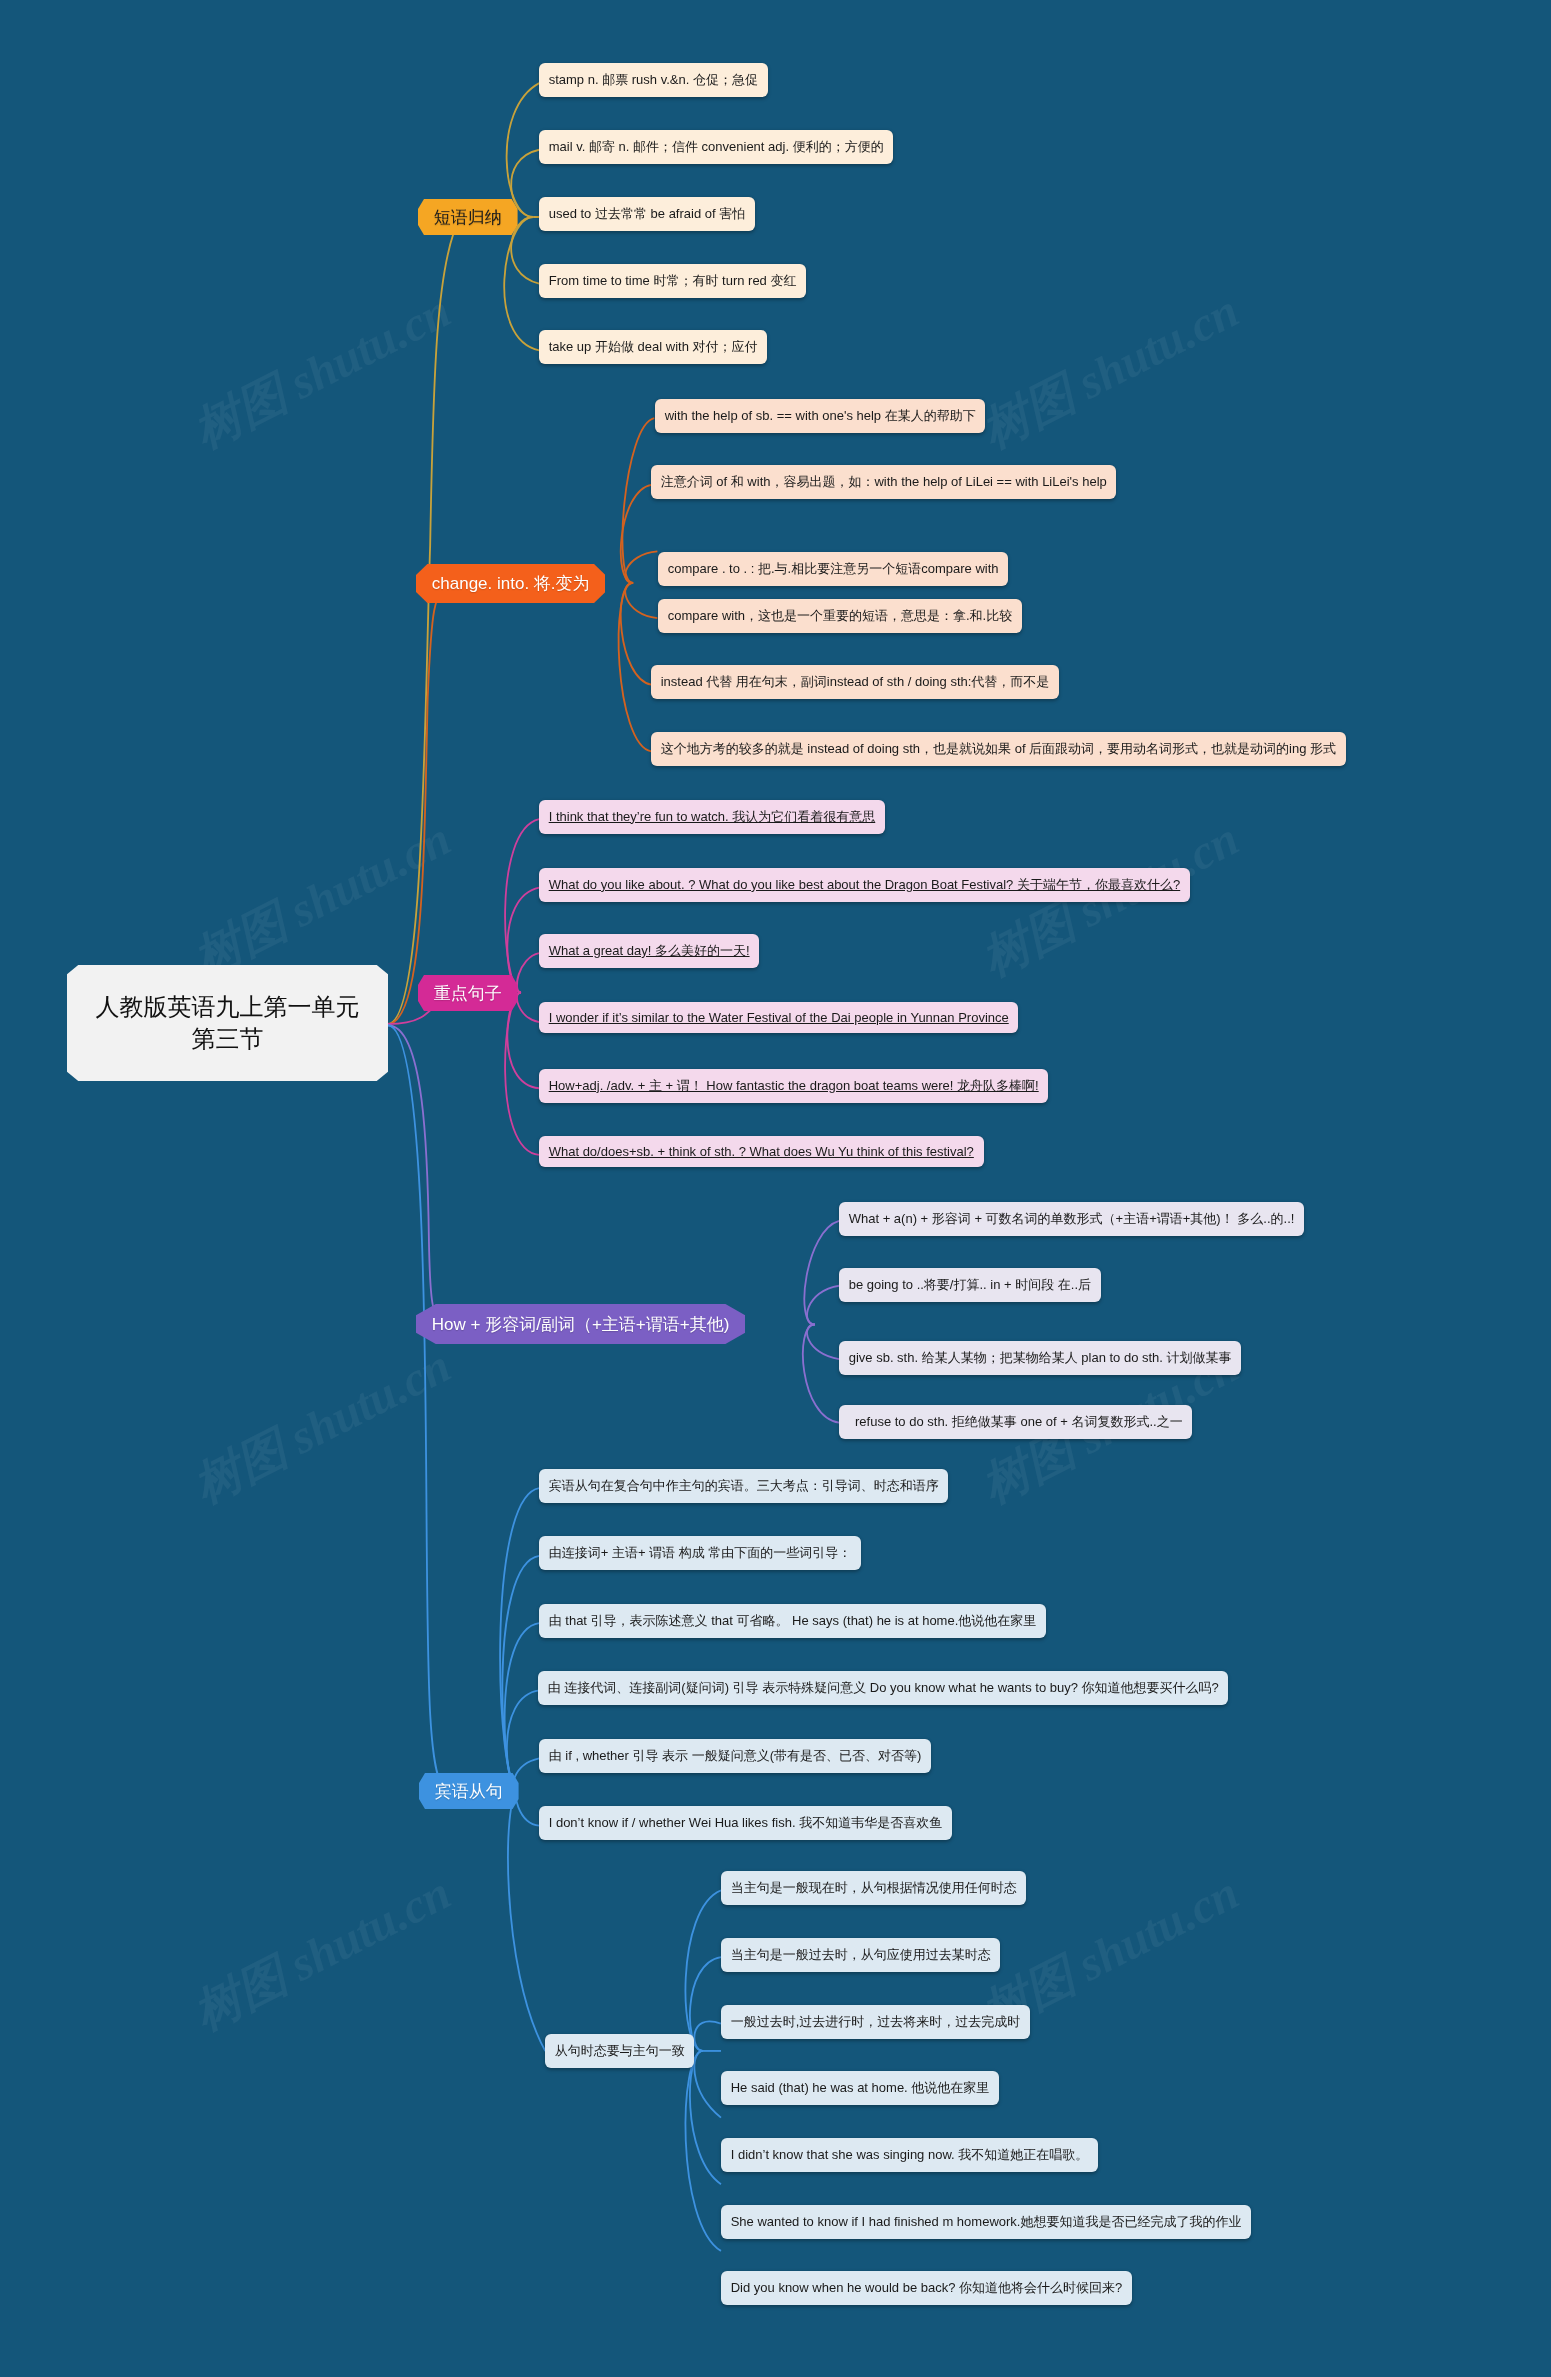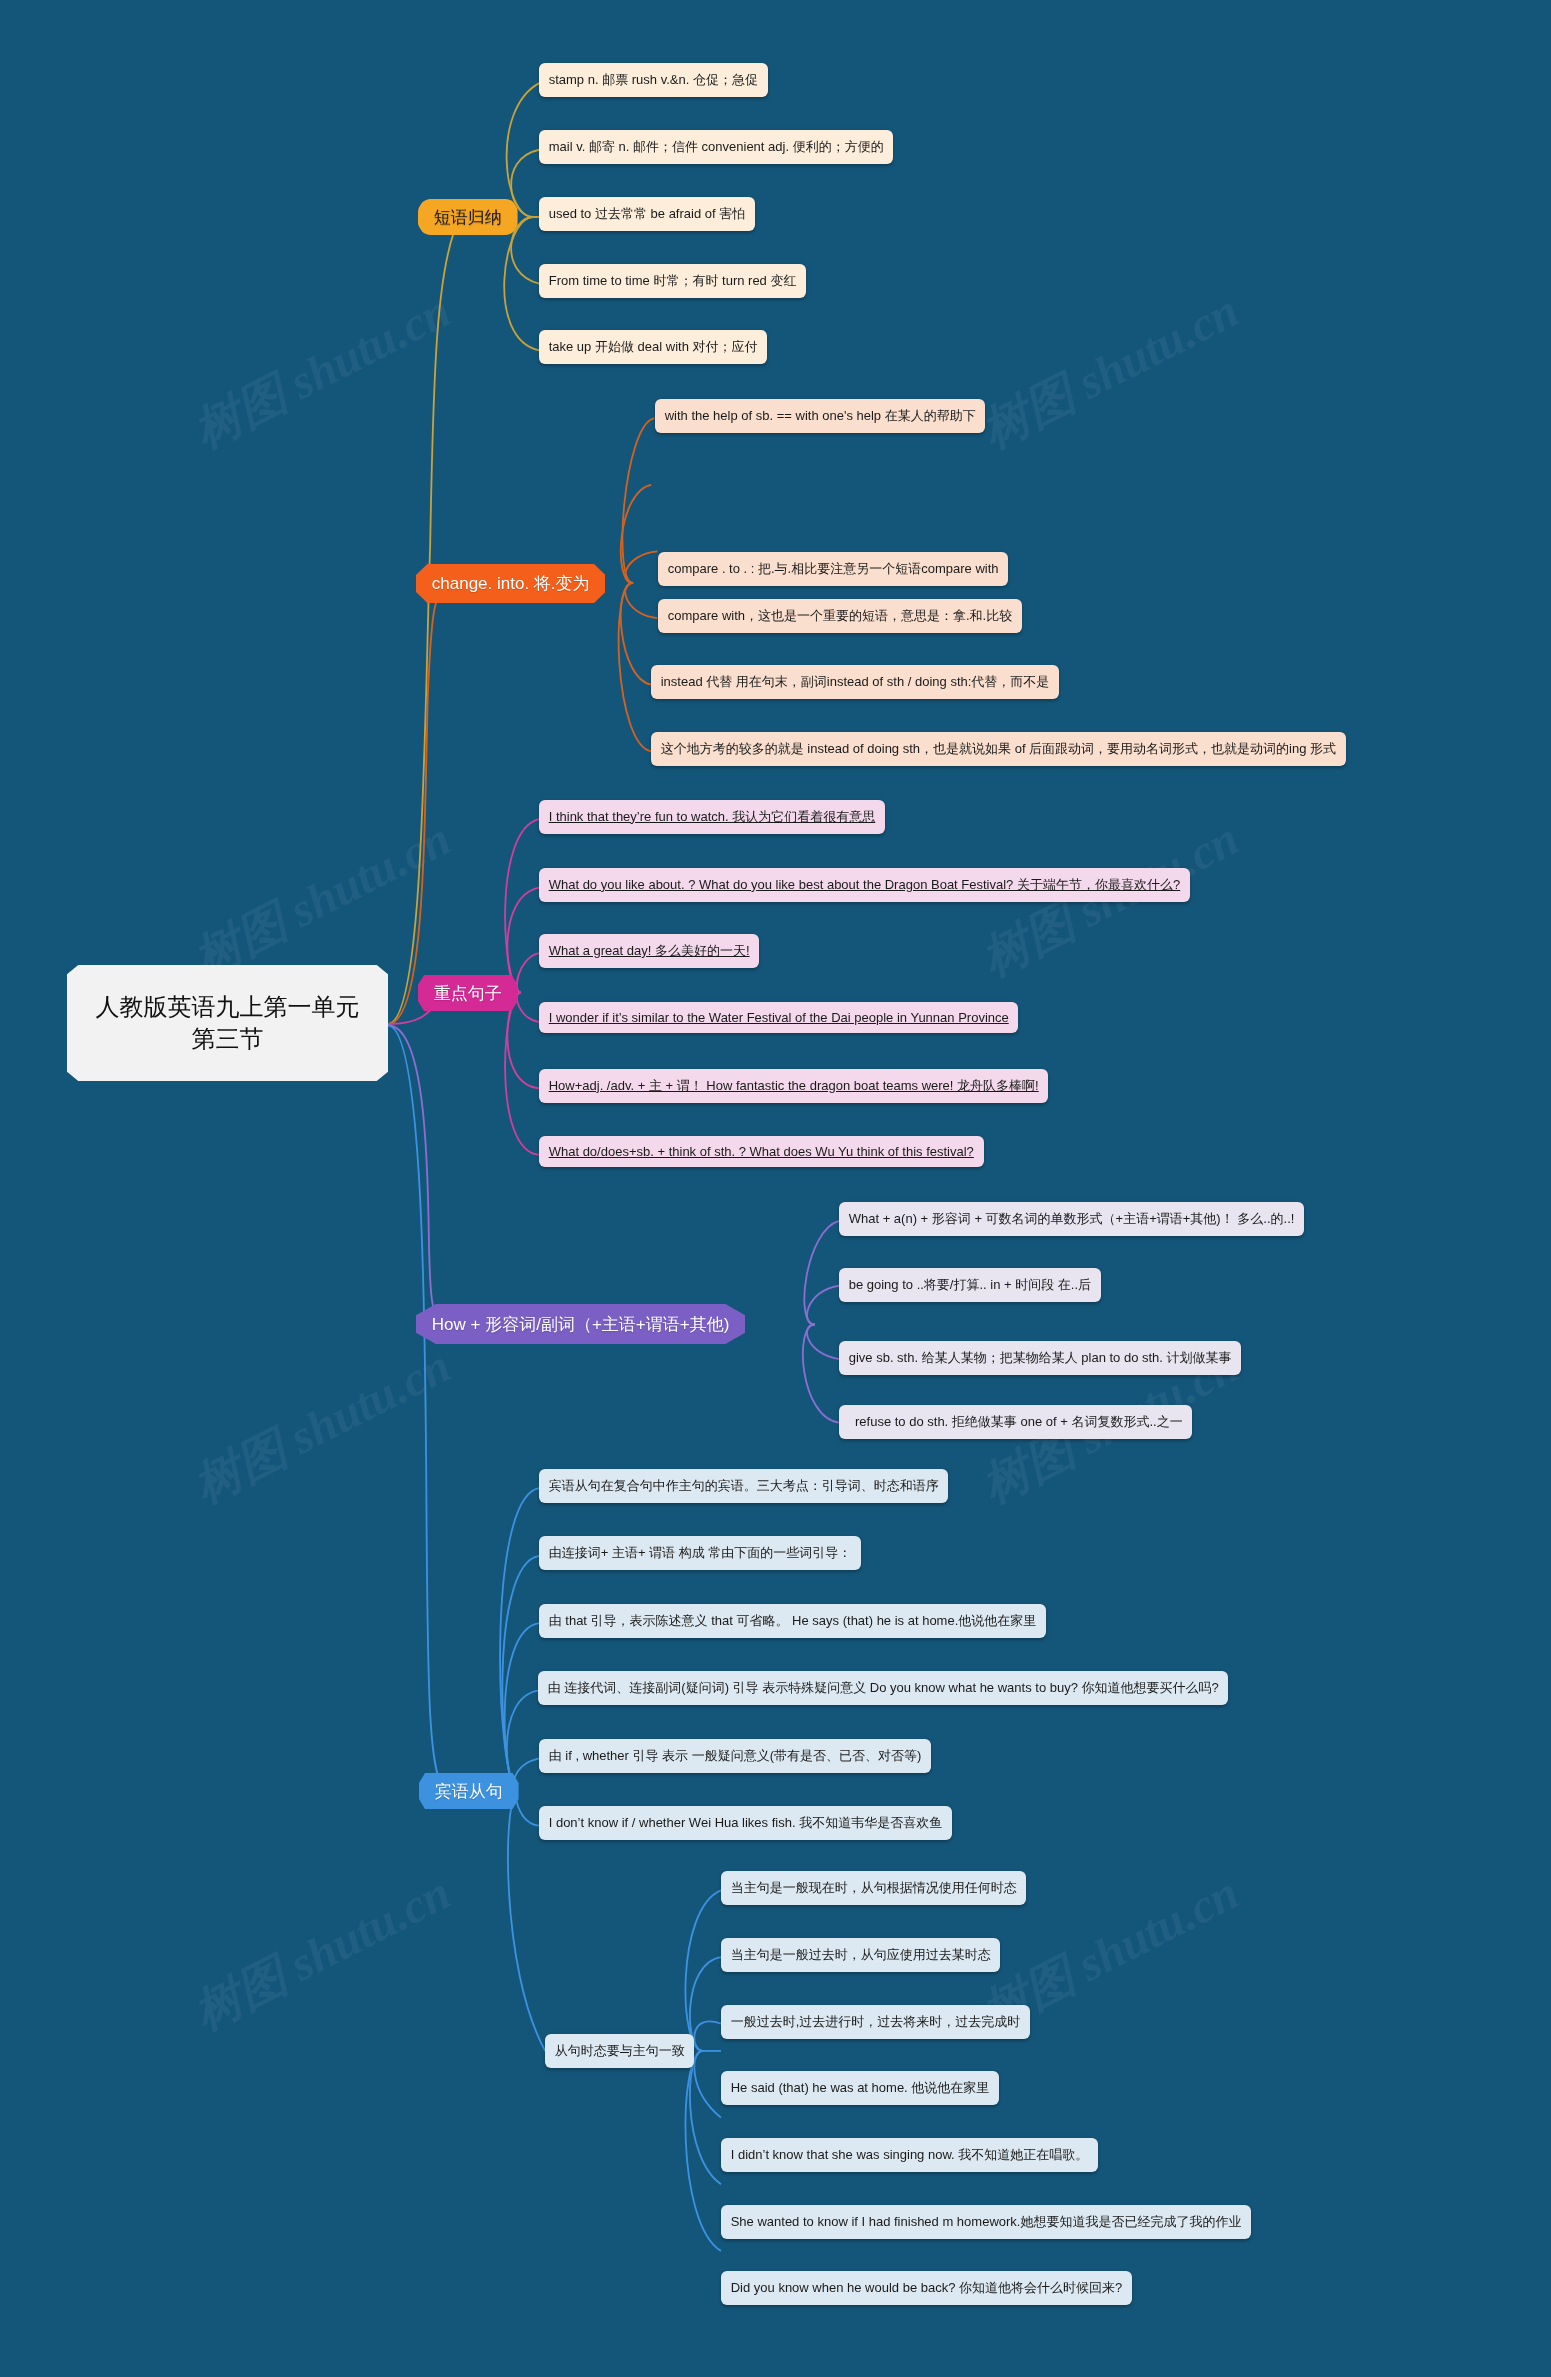--- a/index.html
+++ b/index.html
@@ -163,21 +163,21 @@
         <path d="M1160,3385 C 1130,3385 1125,3560 1190,3605"></path>
         <path d="M1160,3385 C 1120,3385 1115,3670 1190,3715"></path>
       </g>
     </g>
   </svg>
 
   <div class="node root" style="left:67px; top:965px; width:321px; height:116px;">
     <span>人教版英语九上第一单元第三节</span>
   </div>
 
-  <div class="node branch orange" style="left:418px; top:199px; height:36px;border-radius:13px;">
+  <div class="node branch orange" style="left:418px; top:199px; height:36px;">
     <span>短语归纳</span>
   </div>
   <div class="node leaf cream" style="left:539px; top:63px;">
     <span>stamp n. 邮票 rush v.&amp;n. 仓促；急促</span>
   </div>
   <div class="node leaf cream" style="left:539px; top:130px;">
     <span>mail v. 邮寄  n. 邮件；信件   convenient adj. 便利的；方便的</span>
   </div>
   <div class="node leaf cream" style="left:539px; top:197px;">
     <span>used to 过去常常     be afraid of 害怕</span>
@@ -188,20 +188,23 @@
   <div class="node leaf cream" style="left:539px; top:330px;">
     <span>take up 开始做     deal with 对付；应付</span>
   </div>
 
   <div class="node branch deep" style="left:416px; top:564px; height:39px;">
     <span>change. into. 将.变为</span>
   </div>
   <div class="node leaf peach" style="left:655px; top:399px;">
     <span>with the help of sb. == with one's help 在某人的帮助下</span>
   </div>
+  <div class="node leaf peach" style="left:651px; top:465px;">
+    <span>注意介词 of 和 with，容易出题，如：with the help of LiLei == with LiLei's help</span>
+  </div>
   <div class="node leaf peach" style="left:658px; top:552px;">
     <span>compare . to . : 把.与.相比要注意另一个短语compare with</span>
   </div>
   <div class="node leaf peach" style="left:658px; top:599px;">
     <span>compare with，这也是一个重要的短语，意思是：拿.和.比较</span>
   </div>
   <div class="node leaf peach" style="left:651px; top:665px;">
     <span>instead 代替 用在句末，副词instead of sth / doing sth:代替，而不是</span>
   </div>
   <div class="node leaf peach" style="left:651px; top:732px;">

